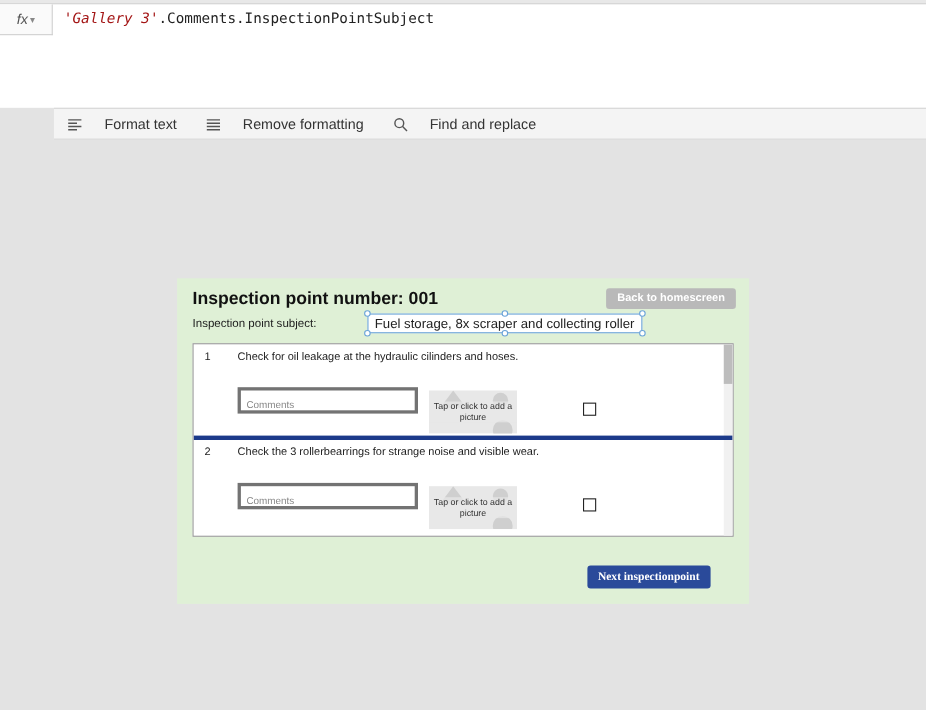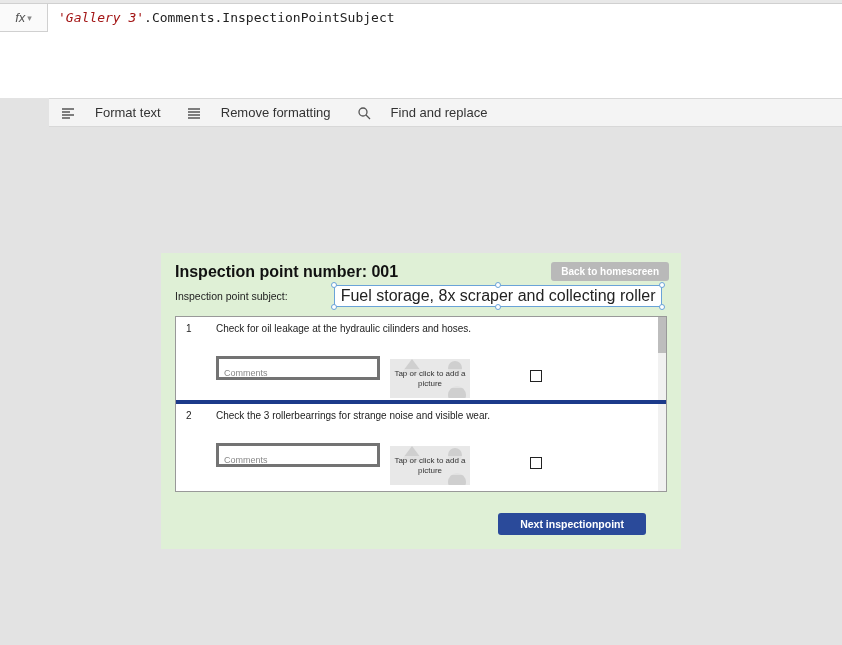--- a/index.html
+++ b/index.html
@@ -79,21 +79,21 @@
       border: none;
     }
     .ipn-line { font-size: 16px; font-weight: 700; color: #111; }
     .subject-line { font-size: 10.5px; color: #222; margin-top: 4px; display: flex; align-items: center; gap: 44px; }
     .subject-label { margin-right: 2px; }
 
     .selected-box {
       border: 1px solid #6aa3d8;
       background: #fff;
       padding: 1px 6px;
-      font-size: 16px;
+      font-size: 12px;
       color: #222;
       position: relative;
       min-width: 170px;
     }
     .sel-handle {
       width: 6px; height: 6px;
       background: #fff;
       border: 1px solid #6aa3d8;
       border-radius: 50%;
       position: absolute;
@@ -195,22 +195,23 @@
     }
 
     .next-btn {
       position: absolute;
       right: 35px; bottom: 14px;
       background: #2a4a9a;
       color: #fff;
       border: none;
       font-size: 10.5px;
       font-weight: 600;
-      padding: 5px 22px;
+      padding: 5px 10px;
       border-radius: 3px;
+      font-family: Liberation Serif, serif;
     }
   </style>
 </head>
 <body>
 
 <div class="top-border"></div>
 
 <div class="formula-bar">
   <button class="fx-button">
     <span>fx</span>

